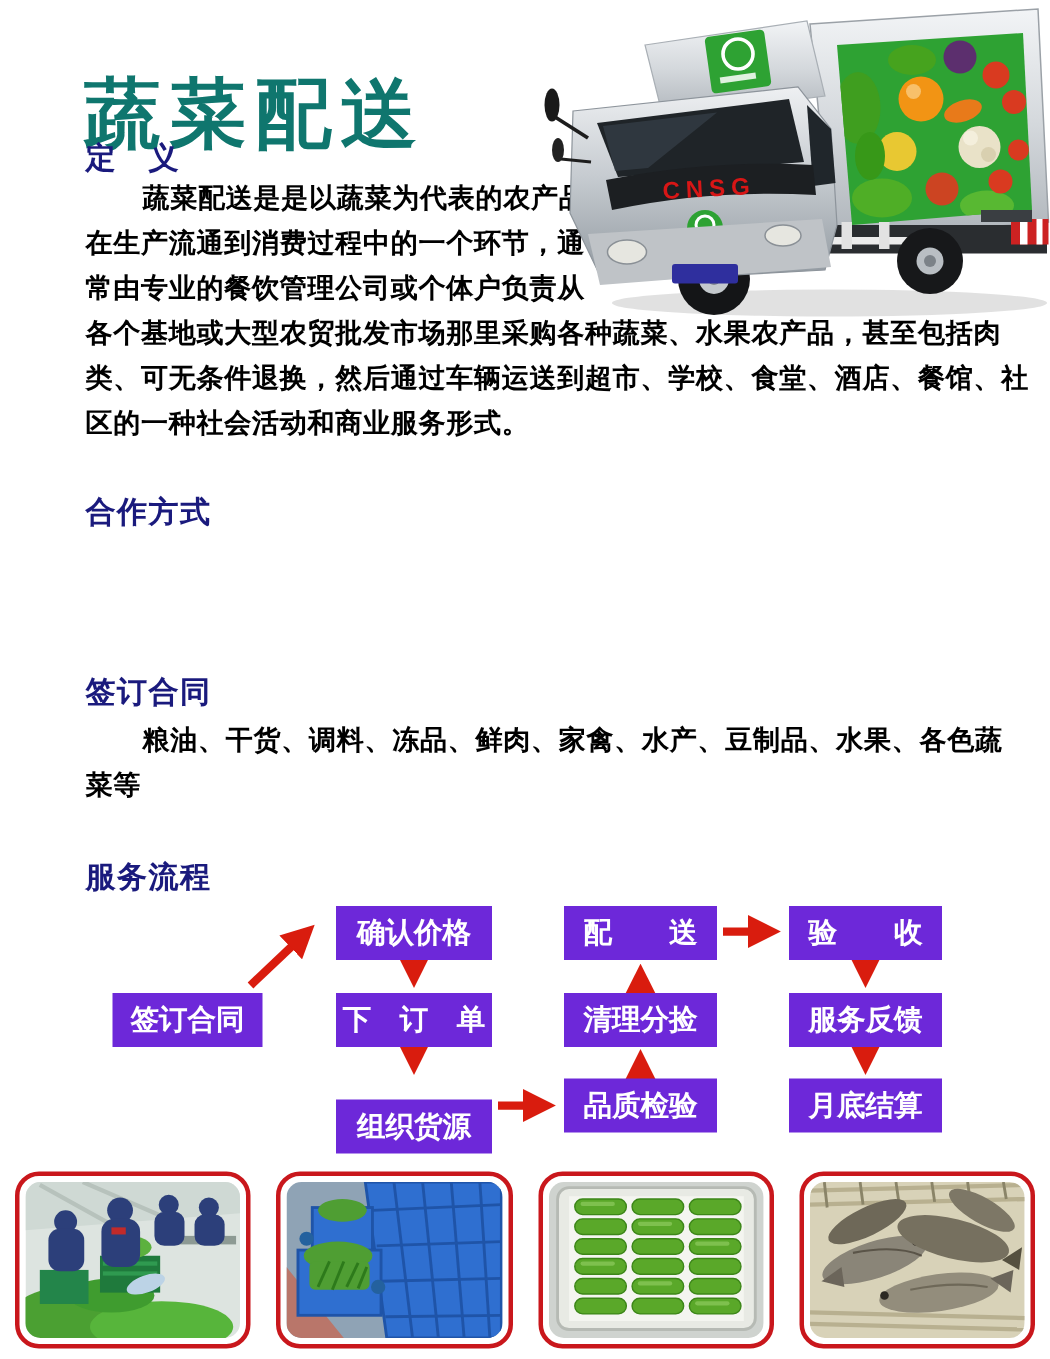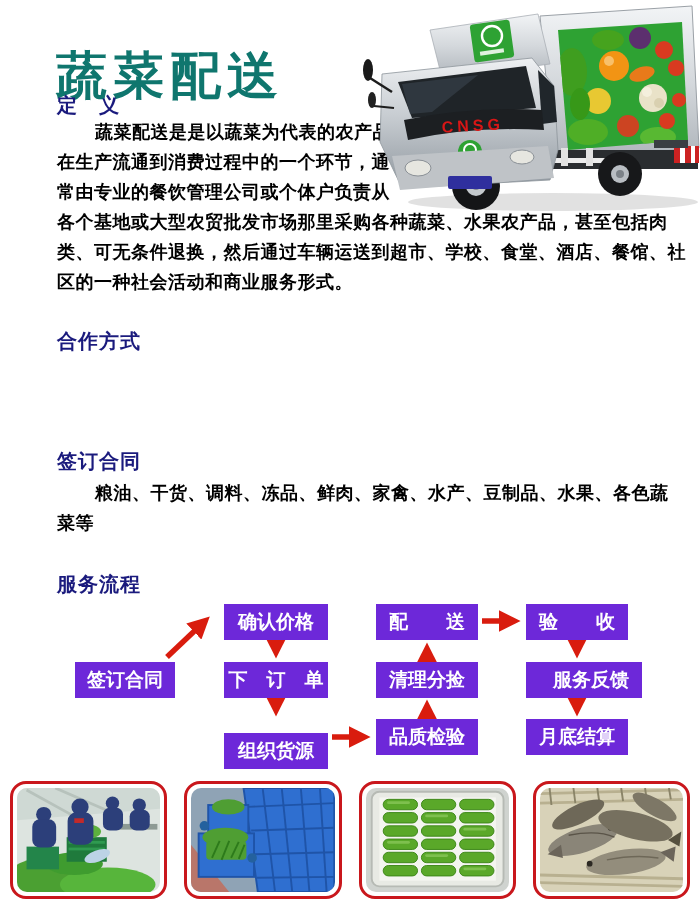--- a/index.html
+++ b/index.html
@@ -37,21 +37,21 @@
     display:flex;align-items:center;justify-content:center;
   }
   .s1{left:75px;top:662px;width:100px;height:36px;}
   .s2{left:224px;top:604px;width:104px;height:36px;}
   .s3{left:224px;top:662px;width:104px;height:36px;}
   .s4{left:224px;top:733px;width:104px;height:36px;}
   .s5{left:376px;top:604px;width:102px;height:36px;}
   .s6{left:376px;top:662px;width:102px;height:36px;}
   .s7{left:376px;top:719px;width:102px;height:36px;}
   .s8{left:526px;top:604px;width:102px;height:36px;}
-  .s9{left:526px;top:662px;width:102px;height:36px;padding-left:14px;}
+  .s9{left:526px;top:662px;width:102px;height:36px;}
   .s10{left:526px;top:719px;width:102px;height:36px;}
   .photos{
     position:absolute;left:0;top:781px;width:700px;height:118px;
     display:flex;gap:17px;padding:0 10px;box-sizing:border-box;
   }
   .photo{
     flex:1;border:3px solid #c9171c;border-radius:16px;background:#fff;
     padding:4px;box-sizing:border-box;overflow:hidden;
   }
   .photo svg{width:100%;height:100%;display:block;border-radius:10px;}

